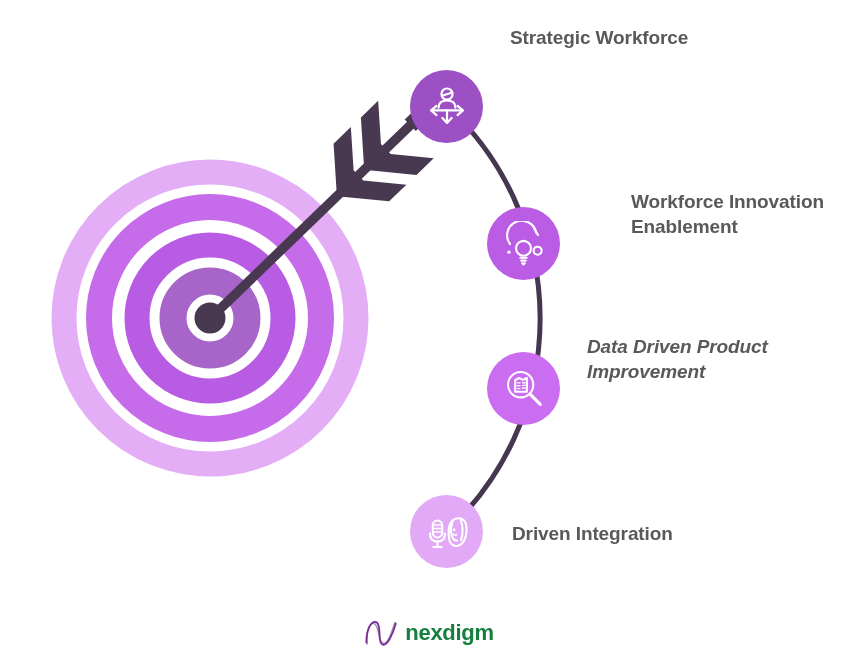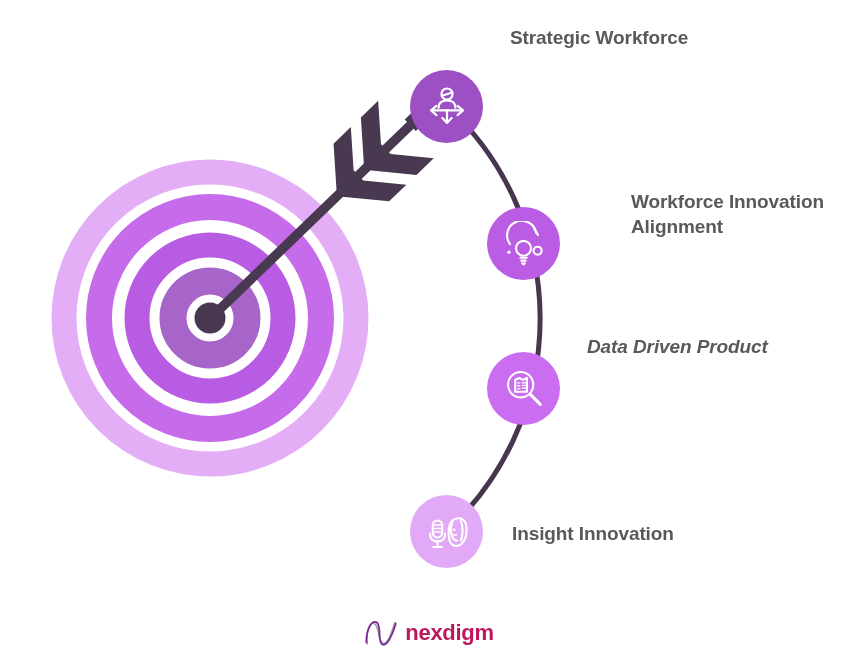--- a/index.html
+++ b/index.html
@@ -121,30 +121,31 @@
       <circle cx="31.2" cy="21.8" r="1.3" fill="#ffffff" stroke="none"></circle>
       <path d="M30.2 26.3 Q31.8 27.8 33.6 26.6" stroke-width="1.5"></path>
     </svg>
   </div>
 
   <div class="label label1">
     <div>Strategic Workforce</div>
   </div>
   <div class="label label2">
     <div>Workforce Innovation</div>
-    <div>Alignment</div>
+    <div>Enablement</div>
   </div>
   <div class="label label3">
     <div>Data Driven Product</div>
+    <div>Improvement</div>
   </div>
   <div class="label label4">
-    <div>Insight Innovation</div>
+    <div>Driven Integration</div>
   </div>
 
   <div class="logo">
     <svg width="34" height="32" viewBox="0 0 34 32" fill="none" stroke-linecap="round">
       <path d="M3 27 C1.5 14 6 4.5 10 6.5 C15 9 13.5 24 18.5 26 C23.5 28 27.5 15 30.5 5.5" stroke="#9b9bb0" stroke-width="1.5"></path>
       <path d="M2 25.5 C2 10 8.5 2.5 12.5 5.5 C17.5 9.5 13 25.5 18 27.5 C23 29.5 28.5 17 31.5 6.5" stroke="#7c2b96" stroke-width="1.8"></path>
     </svg>
-    <div class="logo-word" style="color: #be185d;">nexdigm</div>
+    <div class="logo-word" style="color: #15803d;">nexdigm</div>
   </div>
 
 </div>
 
 </body></html>

